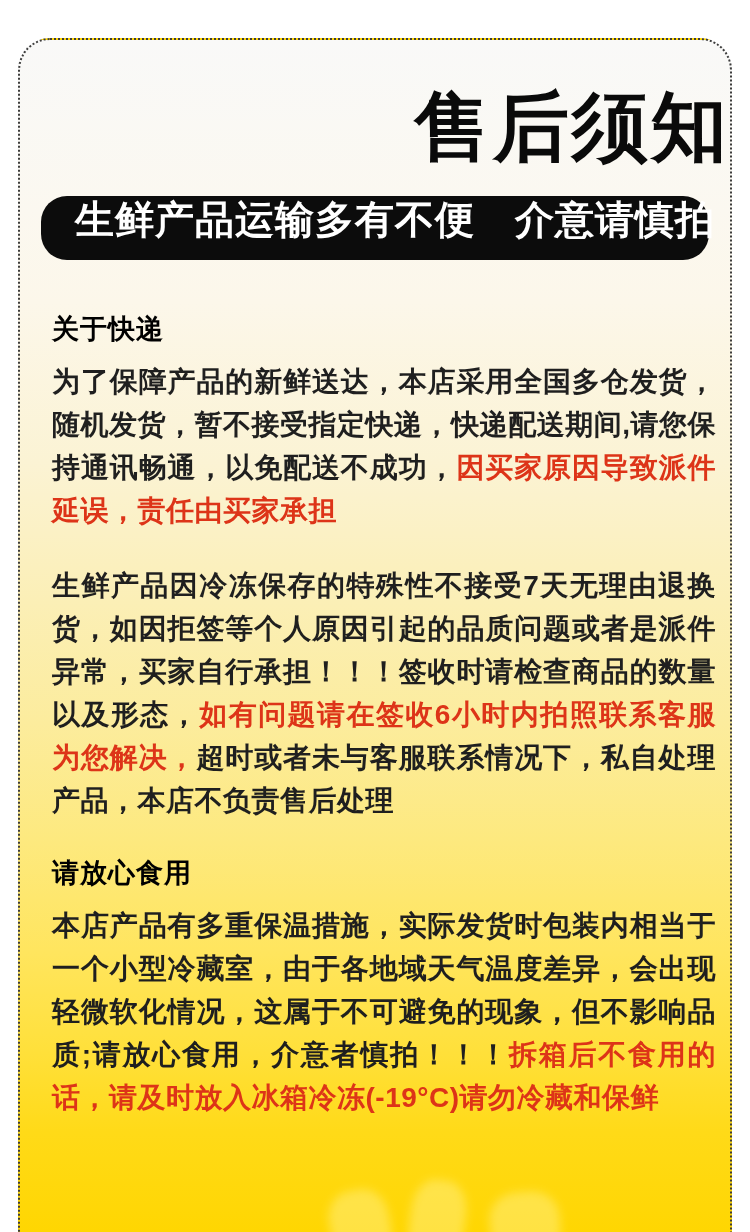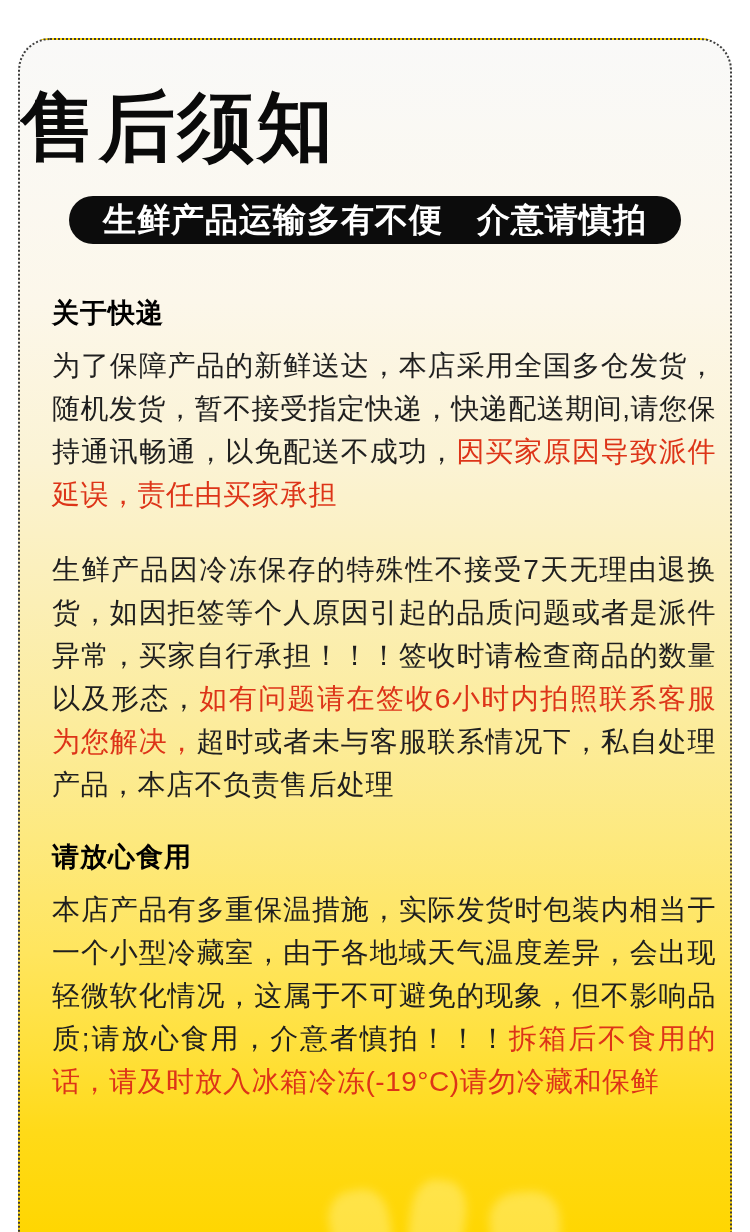--- a/index.html
+++ b/index.html
@@ -25,58 +25,58 @@
       #fcec9d 682px,
       #fde97e 802px,
       #ffe55e 912px,
       #ffe03a 1012px,
       #ffda18 1092px,
       #ffd601 1194px);
     overflow: hidden;
   }
   .page-title {
     margin-top: 46px;
-    text-align: left;
+    text-align: right;
     font-size: 76px;
     line-height: 82px;
     font-weight: 900;
     letter-spacing: 3px;
     color: #0a0a0a;
   }
   .banner-pill {
     margin: 28px auto 0 auto;
     width: fit-content;
     max-width: 600px;
     padding: 0 34px;
-    height: 48px;
+    height: 64px;
     line-height: 48px;
     background: #0c0c0c;
     border-radius: 26px;
     color: #ffffff;
-    font-size: 33px;
+    font-size: 39px;
     font-weight: 700;
     letter-spacing: 1px;
     white-space: nowrap;
   }
   .sections {
     padding: 50px 14px 0 32px;
   }
   .section { margin-bottom: 32px; }
   .section-heading {
     font-size: 27px;
     line-height: 38px;
     font-weight: 900;
     color: #000000;
     margin-bottom: 12px;
     letter-spacing: 1px;
   }
   .section-body {
     font-size: 28px;
     line-height: 43px;
-    font-weight: 400;
+    font-weight: 700;
     color: #1f1f1f;
     letter-spacing: 0.5px;
     text-align: justify;
   }
   .seg-red { color: #dd3418; }
   .watermark {
     position: absolute;
     left: 280px; top: 1140px;
     width: 300px; height: 90px;
     pointer-events: none;

